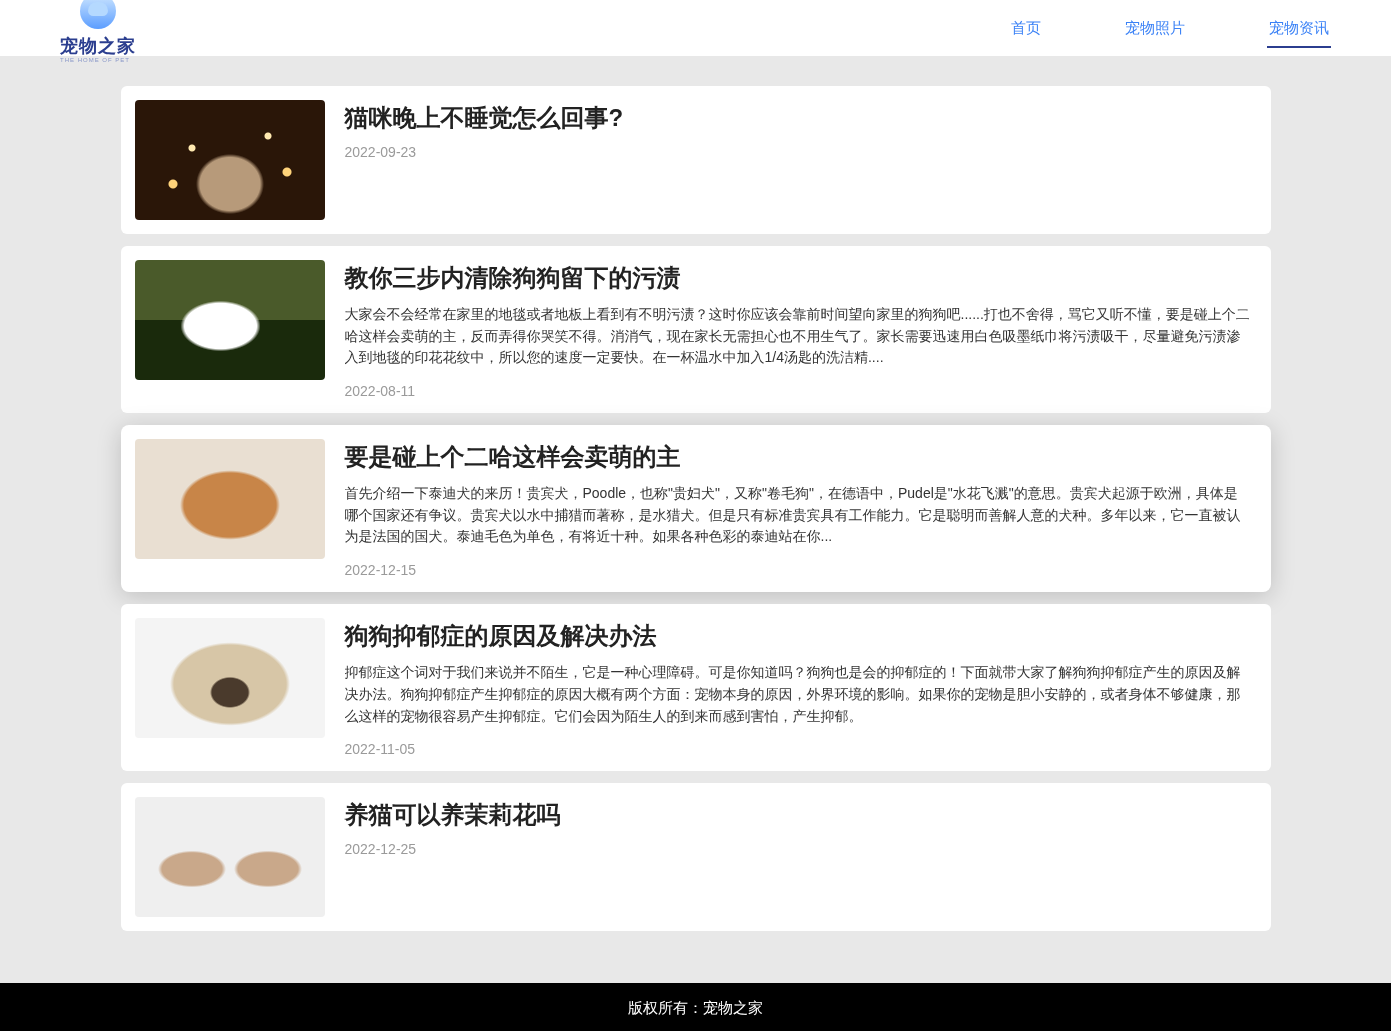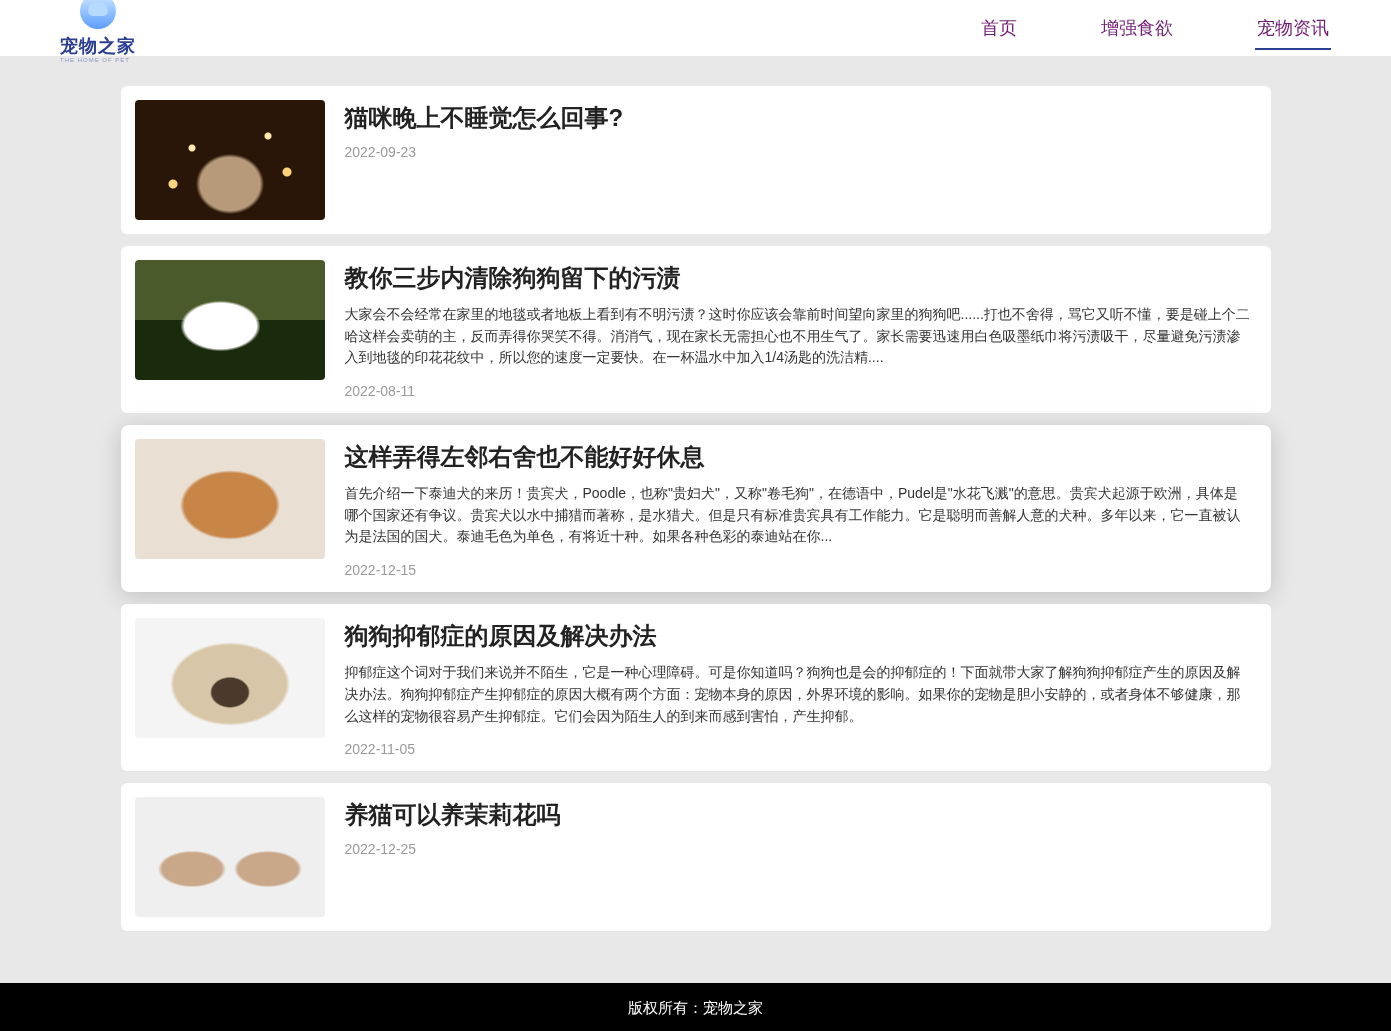--- a/index.html
+++ b/index.html
@@ -52,22 +52,22 @@
     font-weight:400;
     letter-spacing:1px;
     color:#8a98c9;
     margin-top:2px;
   }
   .nav {
     display: flex;
     gap: 80px;
   }
   .nav-item {
-    color: #701a75;
-    font-size: 18px;
+    color: #3b82f6;
+    font-size: 15px;
     cursor: pointer;
     padding: 6px 2px;
     position:relative;
   }
   .nav-item.active::after {
     content:"";
     position:absolute;
     left:0;right:0;bottom:-4px;
     height:2px;
     background:#2b3e8f;
@@ -157,21 +157,21 @@
 <div class="header">
   <div class="logo-wrap">
     <div class="logo-icon"></div>
     <div class="logo-text">
       <span>宠物之家</span>
       <span class="logo-sub">THE HOME OF PET</span>
     </div>
   </div>
   <div class="nav" id="nav">
       <div class="nav-item">首页</div>
-      <div class="nav-item">增强食欲</div>
+      <div class="nav-item">宠物照片</div>
       <div class="nav-item active">宠物资讯</div>
     </div>
 </div>
 
 <div class="container" id="list">
     <div class="card">
       <div class="thumb thumb1"></div>
       <div class="content">
         <div class="title">猫咪晚上不睡觉怎么回事?</div>
         <div class="date">2022-09-23</div>
@@ -181,21 +181,21 @@
       <div class="thumb thumb2"></div>
       <div class="content">
         <div class="title">教你三步内清除狗狗留下的污渍</div>
         <div class="desc">大家会不会经常在家里的地毯或者地板上看到有不明污渍？这时你应该会靠前时间望向家里的狗狗吧......打也不舍得，骂它又听不懂，要是碰上个二哈这样会卖萌的主，反而弄得你哭笑不得。消消气，现在家长无需担心也不用生气了。家长需要迅速用白色吸墨纸巾将污渍吸干，尽量避免污渍渗入到地毯的印花花纹中，所以您的速度一定要快。在一杯温水中加入1/4汤匙的洗洁精....</div>
         <div class="date">2022-08-11</div>
       </div>
     </div>
     <div class="card hover">
       <div class="thumb thumb3"></div>
       <div class="content">
-        <div class="title">这样弄得左邻右舍也不能好好休息</div>
+        <div class="title">要是碰上个二哈这样会卖萌的主</div>
         <div class="desc">首先介绍一下泰迪犬的来历！贵宾犬，Poodle，也称"贵妇犬"，又称"卷毛狗"，在德语中，Pudel是"水花飞溅"的意思。贵宾犬起源于欧洲，具体是哪个国家还有争议。贵宾犬以水中捕猎而著称，是水猎犬。但是只有标准贵宾具有工作能力。它是聪明而善解人意的犬种。多年以来，它一直被认为是法国的国犬。泰迪毛色为单色，有将近十种。如果各种色彩的泰迪站在你...</div>
         <div class="date">2022-12-15</div>
       </div>
     </div>
     <div class="card">
       <div class="thumb thumb4"></div>
       <div class="content">
         <div class="title">狗狗抑郁症的原因及解决办法</div>
         <div class="desc">抑郁症这个词对于我们来说并不陌生，它是一种心理障碍。可是你知道吗？狗狗也是会的抑郁症的！下面就带大家了解狗狗抑郁症产生的原因及解决办法。狗狗抑郁症产生抑郁症的原因大概有两个方面：宠物本身的原因，外界环境的影响。如果你的宠物是胆小安静的，或者身体不够健康，那么这样的宠物很容易产生抑郁症。它们会因为陌生人的到来而感到害怕，产生抑郁。</div>
         <div class="date">2022-11-05</div>

